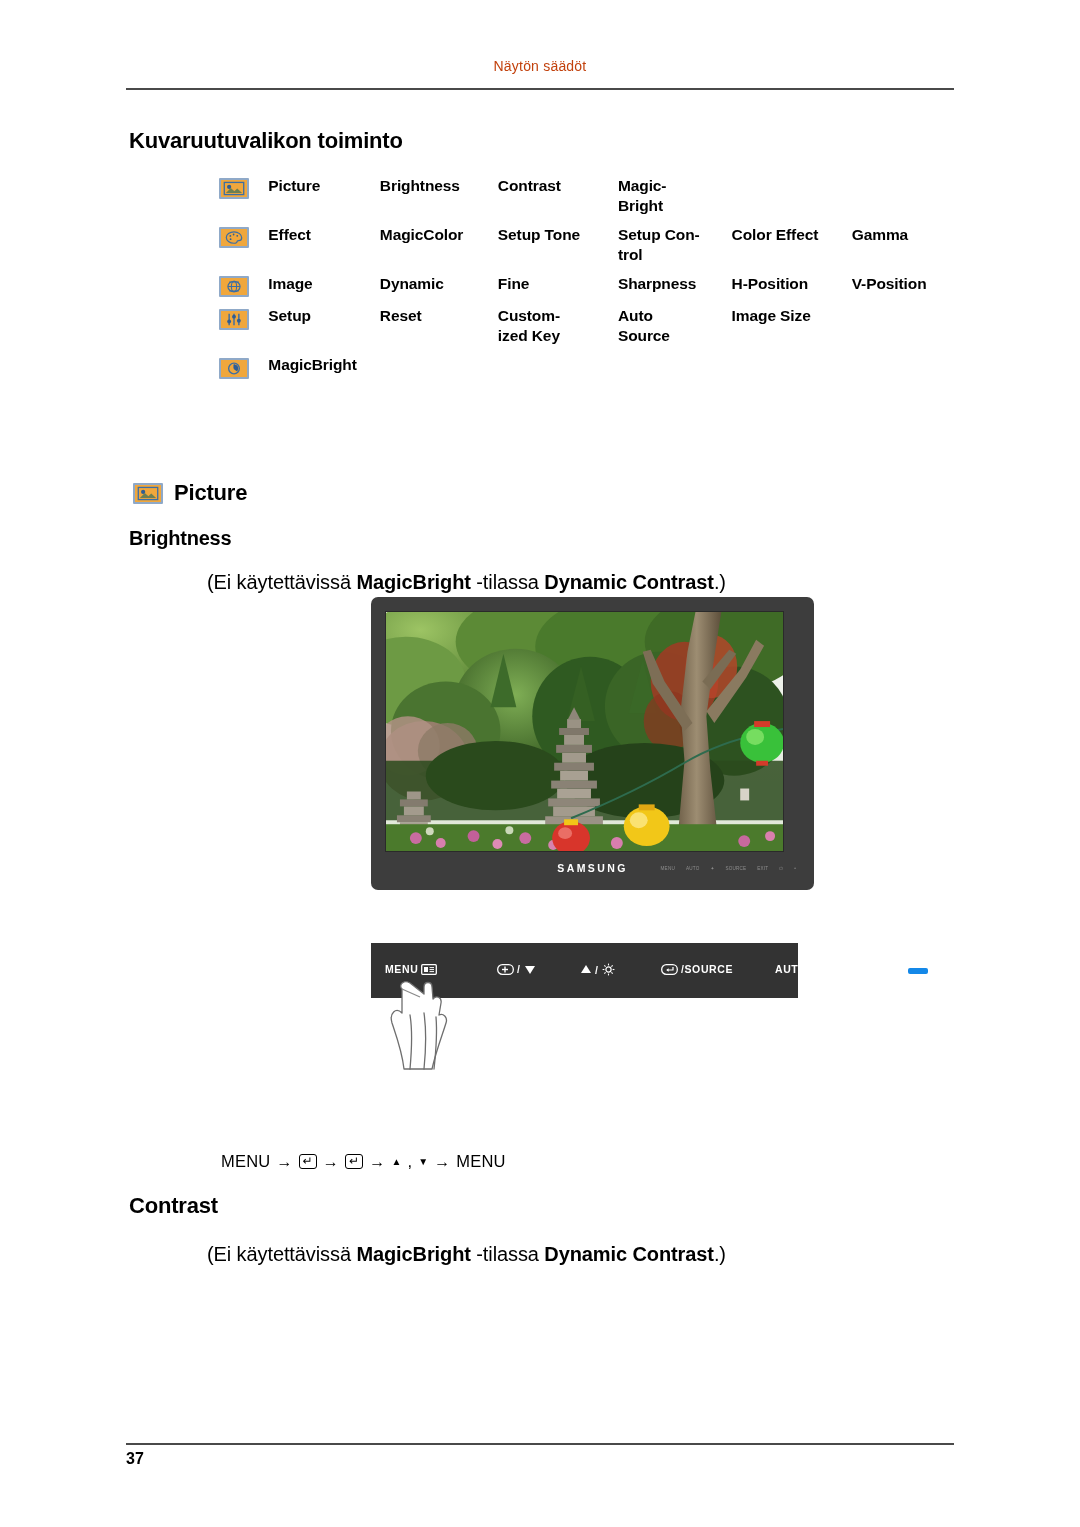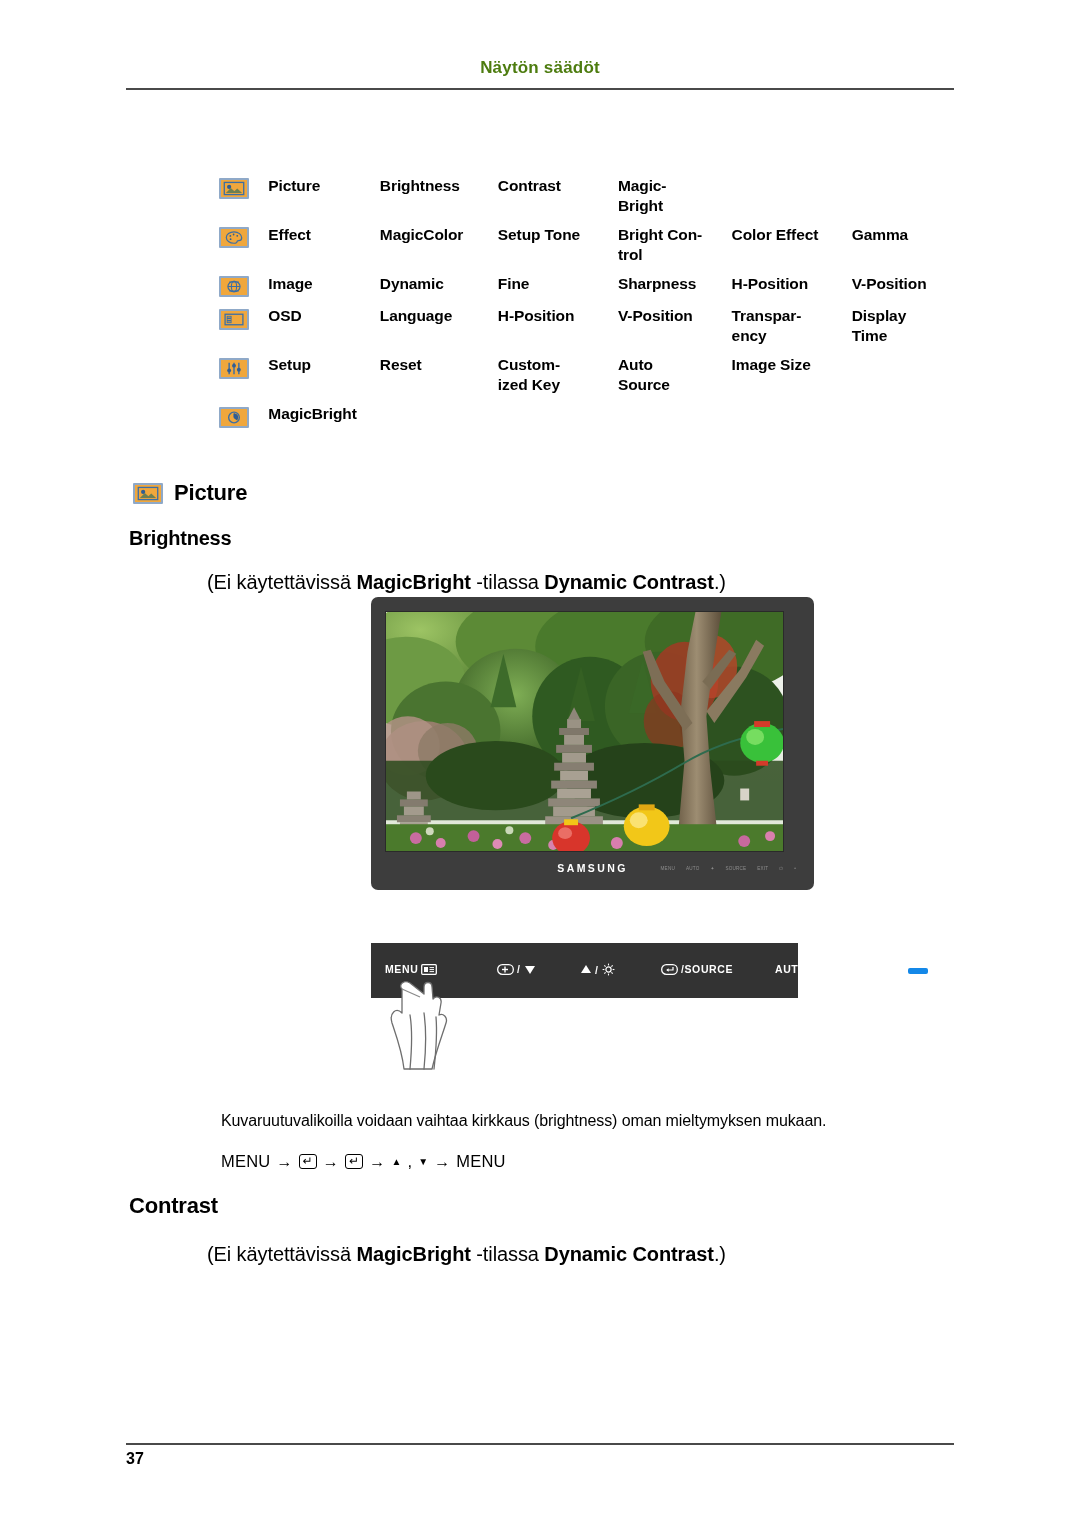--- a/index.html
+++ b/index.html
@@ -23,24 +23,23 @@
     height: 1527px;
   }
 
   
   .running-head {
     position: absolute;
     left: 126px;
     top: 58px;
     width: 828px;
     text-align: center;
-    font-size: 17px;
-    color: #4d7c0f;
+    font-size: 14px;
+    color: #c2410c;
     letter-spacing: 0.2px;
-    font-weight: bold;
   }
   .header-rule {
     position: absolute;
     left: 126px;
     top: 88px;
     width: 828px;
     height: 2px;
     background: #4a4a4a;
   }
 
@@ -270,20 +269,21 @@
   }
 </style>
 </head>
 <body>
 
 <div class="page">
 
   <div class="running-head">Näytön säädöt</div>
   <div class="header-rule"></div>
 
+  <div class="h1-title" style="top:128px">Kuvaruutuvalikon toiminto</div>
 
   <table class="menu-table">
     <tbody>
 
       <tr>
         <td class="c-icon">
           <span class="micon">
             <svg viewBox="0 0 30 21">
               <rect x="3" y="3" width="24" height="15" fill="none" stroke="#3b6ea5" stroke-width="1.6"></rect>
               <circle cx="9" cy="8.5" r="2.6" fill="#2f5d94"></circle>
@@ -308,21 +308,21 @@
               <circle cx="10.5" cy="8.5" r="1.1" fill="#2f5d94"></circle>
               <circle cx="14.5" cy="6.8" r="1.1" fill="#2f5d94"></circle>
               <circle cx="19" cy="8.4" r="1.1" fill="#2f5d94"></circle>
               <circle cx="10.8" cy="12.6" r="1.1" fill="#2f5d94"></circle>
             </svg>
           </span>
         </td>
         <td class="c-name">Effect</td>
         <td class="c1">MagicColor</td>
         <td class="c2">Setup Tone</td>
-        <td class="c3" style="white-space:pre-line">Bright  Con-
+        <td class="c3" style="white-space:pre-line">Setup  Con-
 trol</td>
         <td class="c4">Color Effect</td>
         <td class="c5">Gamma</td>
       </tr>
 
       <tr>
         <td class="c-icon">
           <span class="micon">
             <svg viewBox="0 0 30 21">
               <ellipse cx="15" cy="10.5" rx="7.5" ry="6.5" fill="none" stroke="#3b6ea5" stroke-width="1.5"></ellipse>
@@ -334,41 +334,20 @@
           </span>
         </td>
         <td class="c-name">Image</td>
         <td class="c1">Dynamic</td>
         <td class="c2">Fine</td>
         <td class="c3" style="white-space:pre-line">Sharpness</td>
         <td class="c4">H-Position</td>
         <td class="c5">V-Position</td>
       </tr>
 
-      <tr>
-        <td class="c-icon">
-          <span class="micon">
-            <svg viewBox="0 0 30 21">
-              <rect x="4" y="4" width="22" height="13" fill="none" stroke="#3b6ea5" stroke-width="1.6"></rect>
-              <rect x="6" y="6" width="6" height="9" fill="#3b6ea5"></rect>
-              <line x1="7" y1="7.6" x2="11" y2="7.6" stroke="#f0a73c" stroke-width="1"></line>
-              <line x1="7" y1="10.5" x2="11" y2="10.5" stroke="#f0a73c" stroke-width="1"></line>
-              <line x1="7" y1="13.3" x2="11" y2="13.3" stroke="#f0a73c" stroke-width="1"></line>
-            </svg>
-          </span>
-        </td>
-        <td class="c-name">OSD</td>
-        <td class="c1">Language</td>
-        <td class="c2">H-Position</td>
-        <td class="c3" style="white-space:pre-line">V-Position</td>
-        <td class="c4" style="white-space:pre-line">Transpar-
-ency</td>
-        <td class="c5" style="white-space:pre-line">Display
-Time</td>
-      </tr>
 
       <tr>
         <td class="c-icon">
           <span class="micon">
             <svg viewBox="0 0 30 21">
               <line x1="9" y1="3.5" x2="9" y2="17.5" stroke="#3b6ea5" stroke-width="1.8"></line>
               <line x1="15" y1="3.5" x2="15" y2="17.5" stroke="#3b6ea5" stroke-width="1.8"></line>
               <line x1="21" y1="3.5" x2="21" y2="17.5" stroke="#3b6ea5" stroke-width="1.8"></line>
               <circle cx="9" cy="13" r="2.4" fill="#2f5d94"></circle>
               <circle cx="15" cy="7" r="2.4" fill="#2f5d94"></circle>
@@ -661,21 +640,20 @@
         <path d="M22 34 C18 30 24 24 30 28 L44 39 L44 32 C44 26 52 26 52 32 L53 44 C56 40 62 42 61 48 L59 60 C63 58 68 62 66 68
                  C63 78 56 96 52 114 L24 114 C22 96 16 80 12 68 C9 58 16 52 22 58 Z"></path>
         <path d="M30 60 C32 72 32 92 30 114" fill="none"></path>
         <path d="M44 58 C46 72 46 94 44 114" fill="none"></path>
         <path d="M56 62 C57 74 56 96 54 114" fill="none"></path>
       </g>
       <path d="M22 34 L40 42" stroke="#8a8a8a" stroke-width="1.1" fill="none"></path>
     </svg>
   </div>
 
-  <div class="body-par" style="top:1109px; width:720px;">Kuvaruutuvalikoilla voidaan vaihtaa kirkkaus (brightness) oman mieltymyksen mukaan.</div>
 
   <div class="menu-seq" style="top:1152px;">
     <span>MENU</span>
     <span class="arr">→</span>
     <span class="keybox">↵</span>
     <span class="arr">→</span>
     <span class="keybox">↵</span>
     <span class="arr">→</span>
     <span class="tri">▲</span>
     <span>,</span>

